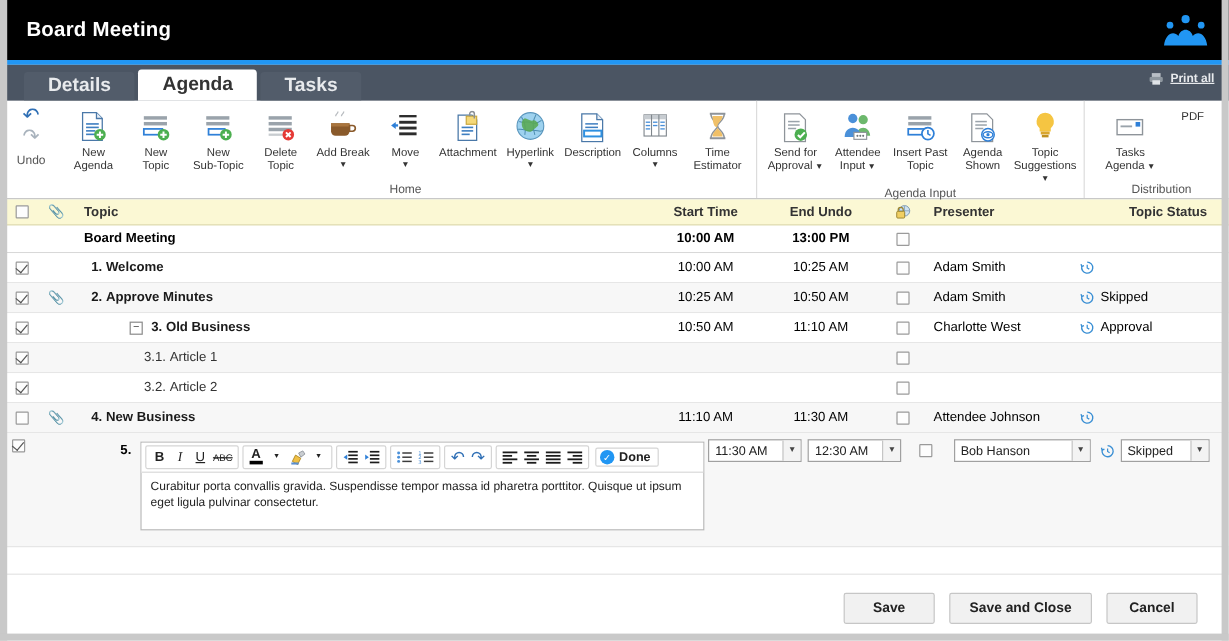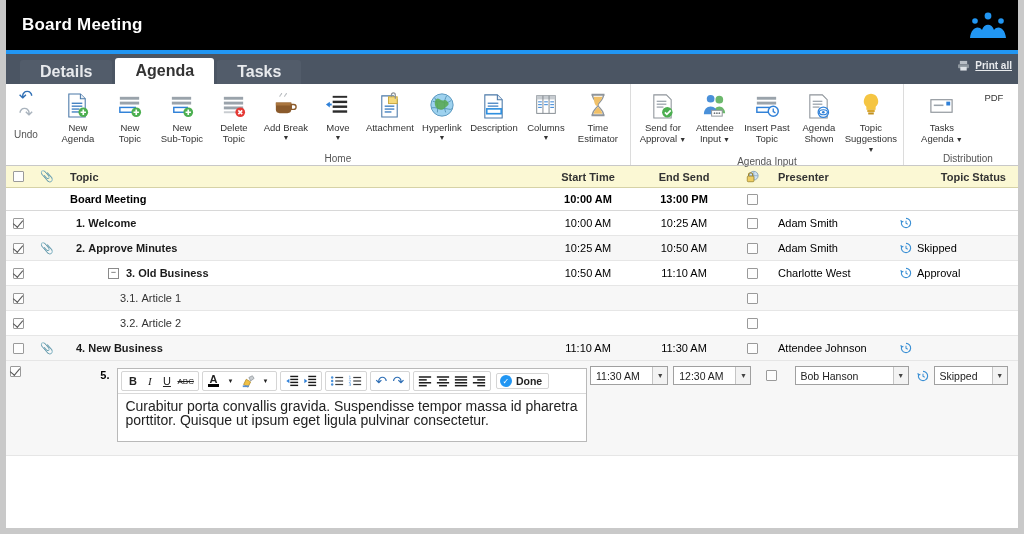--- a/index.html
+++ b/index.html
@@ -149,21 +149,21 @@
     display:flex; align-items:center; gap:4px; border:1px solid #d5d5d5;
     border-radius:2px; padding:1px 6px 1px 3px; background:#fff; cursor:pointer;
     margin-left:2px;
   }
   .rte-done .tick {
     width:12px; height:12px; border-radius:50%; background:#2196f3; color:#fff;
     font-size:8px; display:flex; align-items:center; justify-content:center;
   }
   .rte-done .dl { font-weight:bold; font-size:10.5px; color:#222; }
   .rte-body {
-    min-height:47px; padding:5px 7px; font-size:14px; color:#222; line-height:14px;
+    min-height:47px; padding:5px 7px; font-size:10px; color:#222; line-height:14px;
   }
 
   .sel {
     display:inline-flex; align-items:stretch; border:1px solid #a0a0a0;
     background:#fff; height:19px; font-size:10.5px; color:#222;
   }
   .sel .v { padding:0 5px; display:flex; align-items:center; white-space:nowrap; }
   .sel .d {
     width:15px; border-left:1px solid #c5c5c5; background:#f3f3f3;
     display:flex; align-items:center; justify-content:center;
@@ -534,21 +534,21 @@
 
     <div class="ghead">
       <div class="c-chk">
         <span class="cb"></span>
       </div>
       <div class="c-clip">
         <span class="clip">📎</span>
       </div>
       <div class="c-topic">Topic</div>
       <div class="c-start">Start Time</div>
-      <div class="c-end">End Send</div>
+      <div class="c-end">End Undo</div>
       <div class="c-priv">
         <span>
           <svg viewBox="0 0 16 16" width="14" height="14">
             <circle cx="10" cy="6.5" r="5" fill="#cfe3f2" stroke="#7b97ae" stroke-width=".9"></circle>
             <path d="M10 2v9M5.5 6.5h9" stroke="#7b97ae" stroke-width=".7"></path>
             <path d="M4 7V5.6a2.4 2.4 0 0 1 4.8 0V7" fill="none" stroke="#9a8430" stroke-width="1.2"></path>
             <rect x="2.6" y="7" width="7.6" height="6.4" rx="1" fill="#f0cf63" stroke="#9a8430" stroke-width=".9"></rect>
           </svg>
         </span>
       </div>
@@ -885,18 +885,23 @@
         </span>
         <span class="sel stat">
           <span class="v">Skipped</span>
           <span class="d">▼</span>
         </span>
       </div>
     </div>
 
   </div>
 
+  <div class="footer">
+    <button class="btn">Save</button>
+    <button class="btn">Save and Close</button>
+    <button class="btn">Cancel</button>
+  </div>
 
   <div class="page-edge-l"></div>
   <div class="page-edge-r"></div>
   <div class="page-edge-b"></div>
 
 </div>
 
 </body></html>

